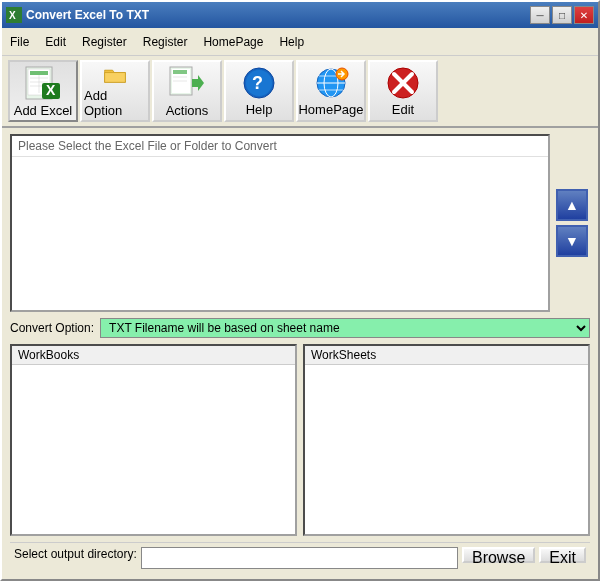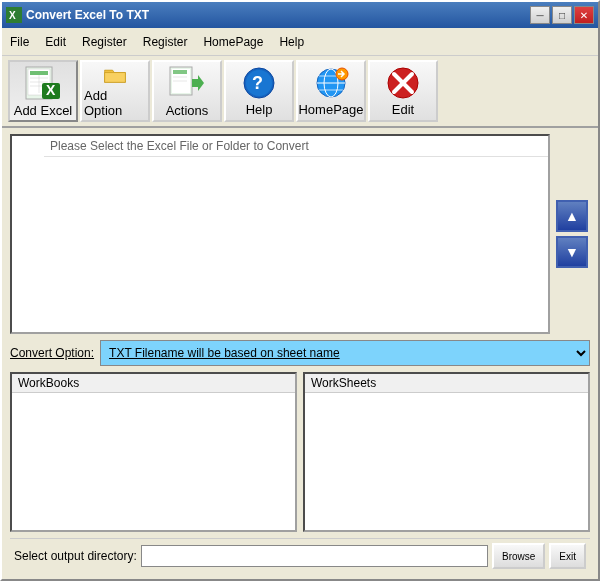--- a/index.html
+++ b/index.html
@@ -157,21 +157,20 @@
       background: white;
       overflow: hidden;
     }
 
     .file-list-header {
       background: white;
       padding: 3px 6px;
       font-size: 12px;
       color: #666;
       border-bottom: 1px solid #e0e0e0;
-      margin-left: 32px;
     }
 
     .file-list-body {
       height: calc(100% - 24px);
       overflow-y: auto;
     }
 
     .nav-buttons {
       display: flex;
       flex-direction: column;
@@ -189,41 +188,40 @@
       display: flex;
       align-items: center;
       justify-content: center;
     }
 
     .convert-option-row {
       display: flex;
       align-items: center;
       gap: 6px;
       flex-shrink: 0;
-      text-decoration: underline;
     }
 
     .convert-option-label {
       font-size: 12px;
       white-space: nowrap;
     }
 
     .convert-option-select {
       flex: 1;
-      height: 26px;
+      height: 20px;
       border: 1px solid #888;
-      background: #7dd3fc;
+      background: #86efac;
       font-size: 12px;
       padding: 1px 4px;
     }
 
     .bottom-panels {
       display: flex;
       gap: 6px;
-      height: 160px;
+      height: 192px;
       flex-shrink: 0;
     }
 
     .bottom-panel {
       flex: 1;
       border: 2px inset #a0a0a0;
       background: white;
       display: flex;
       flex-direction: column;
     }
@@ -236,21 +234,20 @@
       font-weight: normal;
     }
 
     .bottom-panel-body {
       flex: 1;
       overflow-y: auto;
     }
 
     .output-row {
       display: flex;
-      align-items: center;
       gap: 4px;
       padding: 4px 4px;
       border-top: 1px solid #ccc;
       flex-shrink: 0;
     }
 
     .output-label {
       font-size: 12px;
       white-space: nowrap;
     }
@@ -258,28 +255,28 @@
     .output-input {
       flex: 1;
       height: 22px;
       border: 1px solid #888;
       background: white;
       font-size: 12px;
       padding: 1px 4px;
     }
 
     .output-btn {
-      height: 26px;
+      height: 16px;
       padding: 0 8px;
       background: linear-gradient(to bottom, #f8f8f8, #ddd);
       border: 2px solid #ccc;
       border-top: 2px solid #fff;
       border-left: 2px solid #fff;
       cursor: pointer;
-      font-size: 10px;
+      font-size: 16px;
     }
 
     
     .arrow-up::before {
       content: '▲';
       color: white;
       font-size: 14px;
     }
 
     .arrow-down::before {

